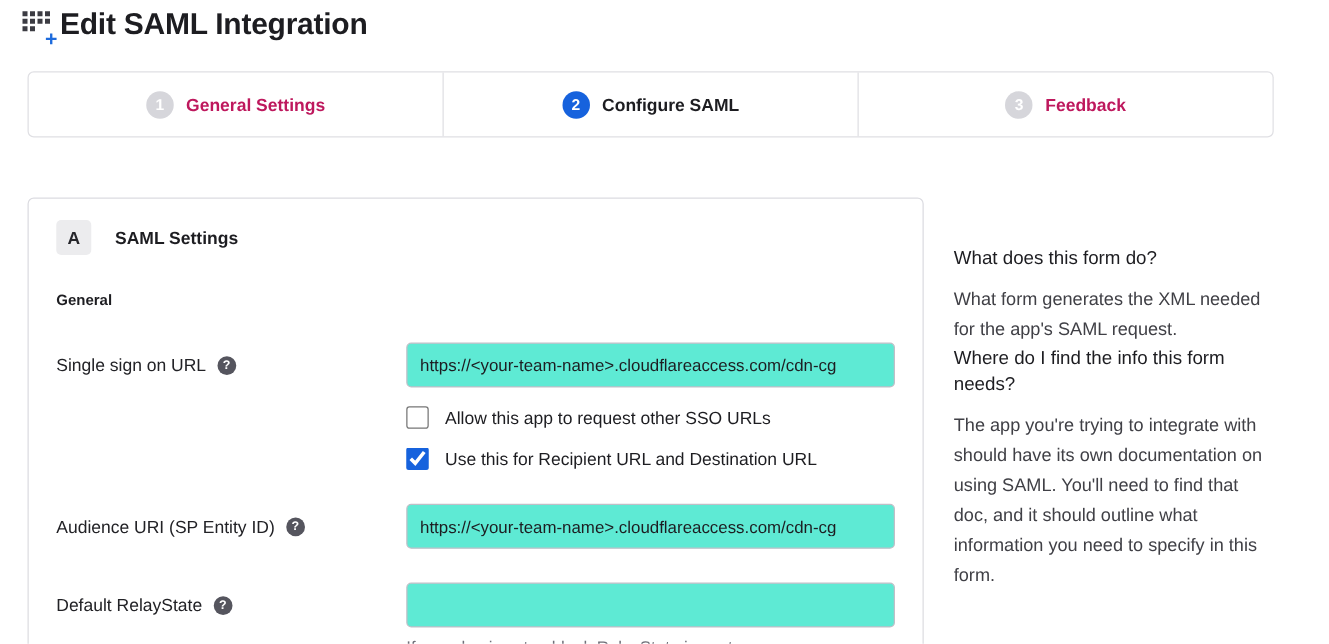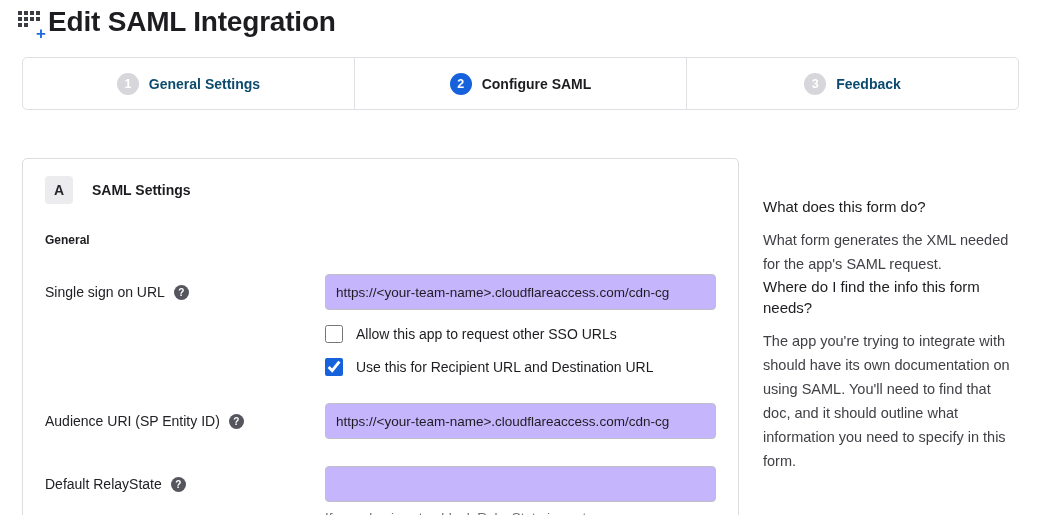--- a/index.html
+++ b/index.html
@@ -35,21 +35,21 @@
   .app-icon .cell.hidden { background: transparent; }
   .app-icon .plus {
     position: absolute;
     right: -3px; bottom: -9px;
     color: #1d6bdd;
     font-size: 17px;
     font-weight: 700;
     line-height: 1;
   }
   .page-title {
-    font-size: 28px;
+    font-size: 24px;
     font-weight: 700;
     letter-spacing: -0.2px;
   }
 
   
   .stepper {
     position: absolute;
     top: 57px; left: 22px;
     width: 997px; height: 53px;
     border: 1px solid #e0e0e4;
@@ -72,21 +72,21 @@
     background: #d6d6db;
     color: #fff;
     font-size: 12.5px;
     font-weight: 700;
     display: grid;
     place-items: center;
   }
   .step-label {
     font-size: 14px;
     font-weight: 700;
-    color: #0c4a6e;
+    color: #be185d;
   }
   .step.active .step-circle { background: #1662dd; }
   .step.active .step-label { color: #1d1d21; }
 
   
   .panel {
     position: absolute;
     top: 158px; left: 22px;
     width: 717px; height: 420px;
     border: 1px solid #dcdce1;
@@ -143,21 +143,21 @@
   .row-controls { width: 392px; }
   .text-input {
     width: 100%;
     height: 36px;
     border: 1px solid #bfbfc7;
     border-radius: 4px;
     padding: 0 10px;
     font-size: 13.5px;
     font-family: "Liberation Sans", sans-serif;
     color: #1d1d21;
-    background: #c4b5fd;
+    background: #5eead4;
     outline: none;
   }
   .checkbox-row {
     display: flex;
     align-items: center;
     gap: 13px;
     margin-top: 15px;
     font-size: 14px;
     cursor: pointer;
   }

